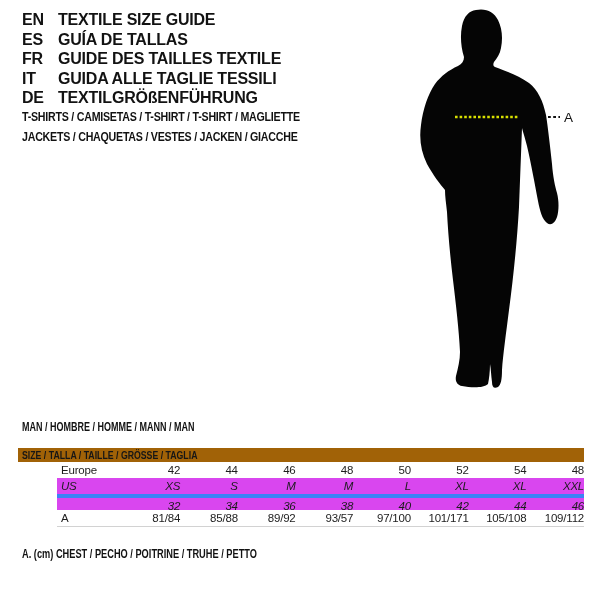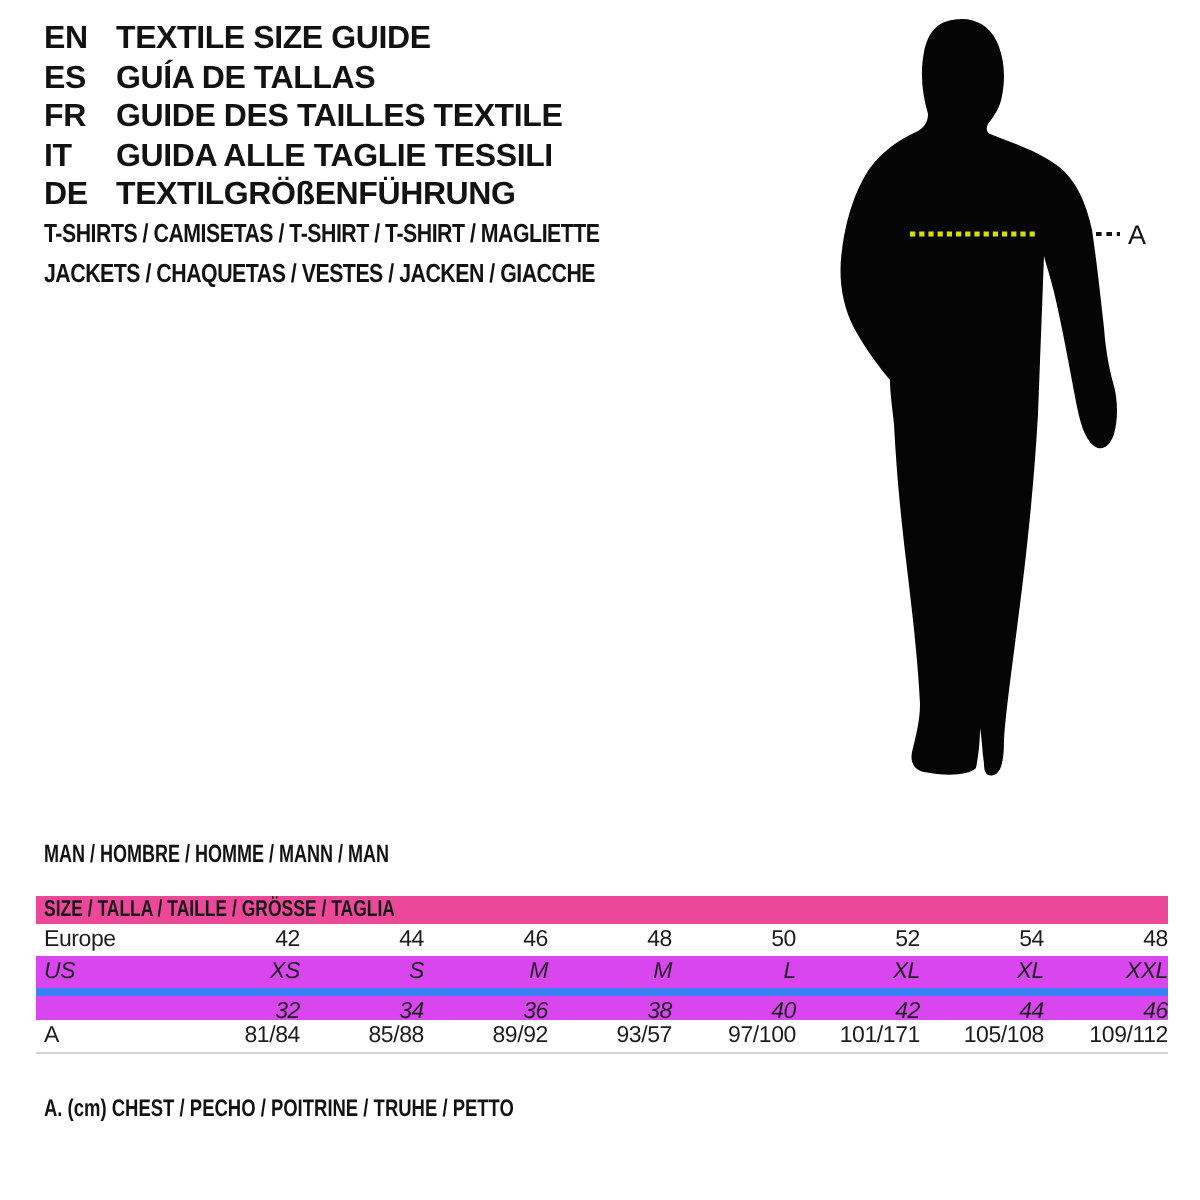--- a/index.html
+++ b/index.html
@@ -15,23 +15,23 @@
   .categories { position: absolute; left: 22px; top: 107px; font-size: 13px; font-weight: bold; color: #121212; line-height: 19.5px; letter-spacing: -0.3px; transform: scaleX(0.82); transform-origin: 0 0; white-space: nowrap; }
 
   
   .figure { position: absolute; left: 390px; top: 0; }
 
   
   .section-title { position: absolute; left: 22px; top: 420px; font-size: 12.5px; font-weight: bold; color: #121212; line-height: 14px; transform: scaleX(0.72); transform-origin: 0 0; white-space: nowrap; }
 
   
   .size-table { position: absolute; left: 18px; top: 448px; width: 566px; font-size: 11.5px; color: #1c1c1c; }
-  .t-head { background: #ec4899; height: 14px; line-height: 14px; padding-left: 4px; overflow: hidden; }
+  .t-head { background: #a16207; height: 14px; line-height: 14px; padding-left: 4px; overflow: hidden; }
   .t-head-text { display: inline-block; font-weight: bold; color: #161616; transform: scaleX(0.76); transform-origin: 0 50%; white-space: nowrap; }
-  .t-row { display: flex; height: 16px; line-height: 16px; letter-spacing: -0.2px; }
+  .t-row { display: flex; height: 16px; line-height: 16px; letter-spacing: -0.2px; margin-left: 39px; }
   .t-row.shaded { background: #d946ef; font-style: italic; }
   .t-row.sep { border-top: 4px solid #3b82f6; box-sizing: border-box; }
   .t-row.last { height: 17px; line-height: 17px; border-bottom: 1px solid #d2d2d2; box-sizing: border-box; }
   .t-label { width: 66px; padding-left: 4px; }
   .t-cell { width: 62px; text-align: right; }
 
   
   .footnote { position: absolute; left: 22px; top: 547px; font-size: 12px; font-weight: bold; color: #121212; line-height: 14px; transform: scaleX(0.77); transform-origin: 0 0; white-space: nowrap; }
 </style>
 </head>

